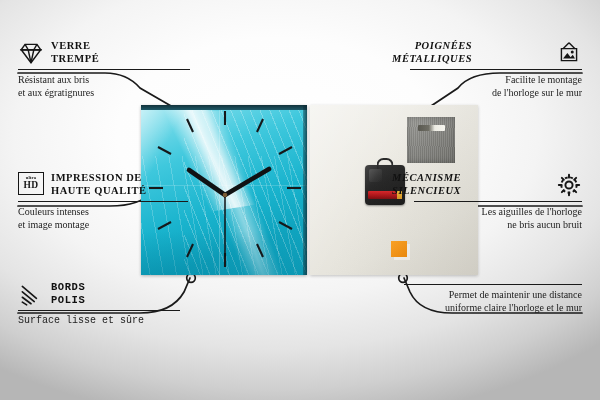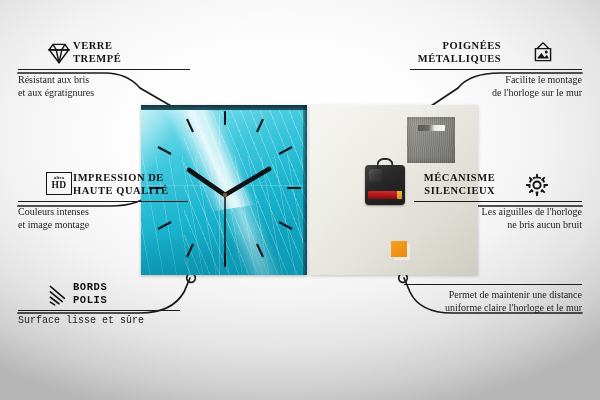--- a/index.html
+++ b/index.html
@@ -116,28 +116,28 @@
   #back-shade {
     position: absolute; inset: 0;
     background: linear-gradient(118deg, rgba(255,255,255,.35) 0%, rgba(255,255,255,0) 40%,
                 rgba(140,138,128,.16) 100%);
   }
 
   
   .feat { position: absolute; width: 190px; }
   .feat.right { text-align: right; }
   .feat-head {
-    display: flex; align-items: center; gap: 1px;
-  }
-  .feat.right .feat-head { justify-content: center; }
+    display: flex; align-items: center; gap: 7px;
+  }
+  .feat.right .feat-head { justify-content: space-between; font-style: italic; }
   .feat-title {
     font-size: 10.5px; font-weight: bold; line-height: 1.22;
     letter-spacing: .55px; color: #111; text-transform: uppercase;
   }
-  .feat-ico { flex: 0 0 auto; width: 26px; height: 26px; color: #151515; margin-left: 28px; }
+  .feat-ico { flex: 0 0 auto; width: 26px; height: 26px; color: #151515; }
   .feat-ico svg { display: block; width: 100%; height: 100%; }
   .feat-rule {
     margin-top: 2.5px; height: 1px;
     background: #1a1a1a;
   }
   .feat-desc {
     margin-top: 3px; font-size: 10px; line-height: 1.32; color: #1c1c1c;
   }
 
   

